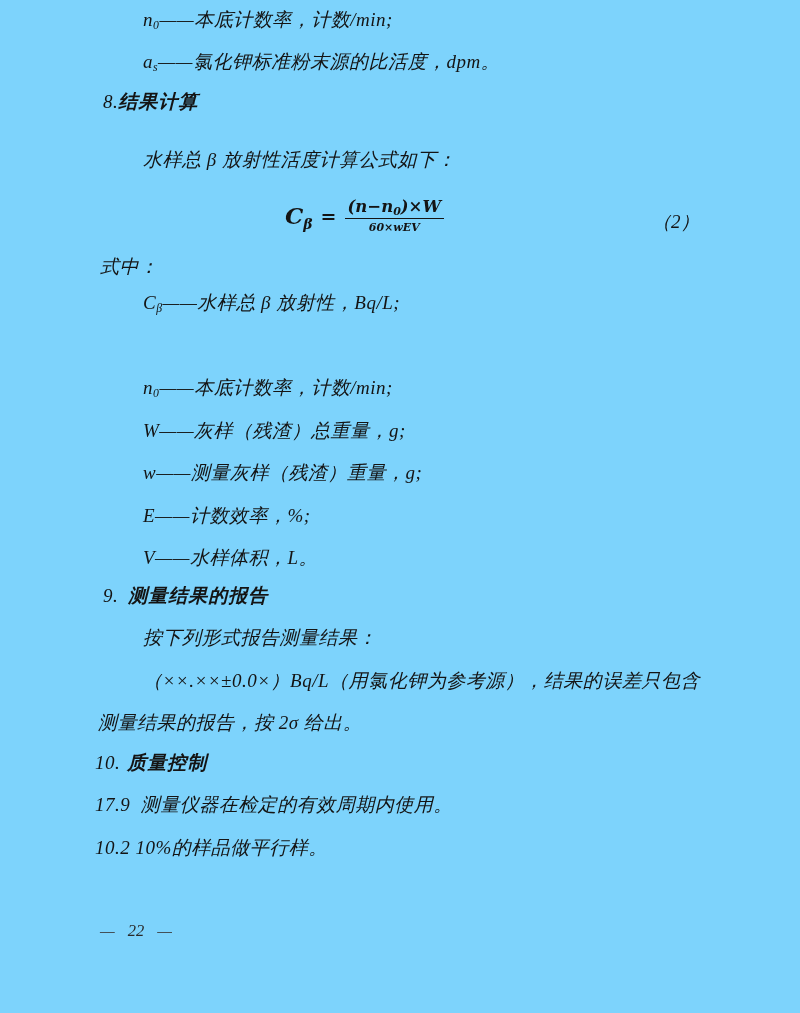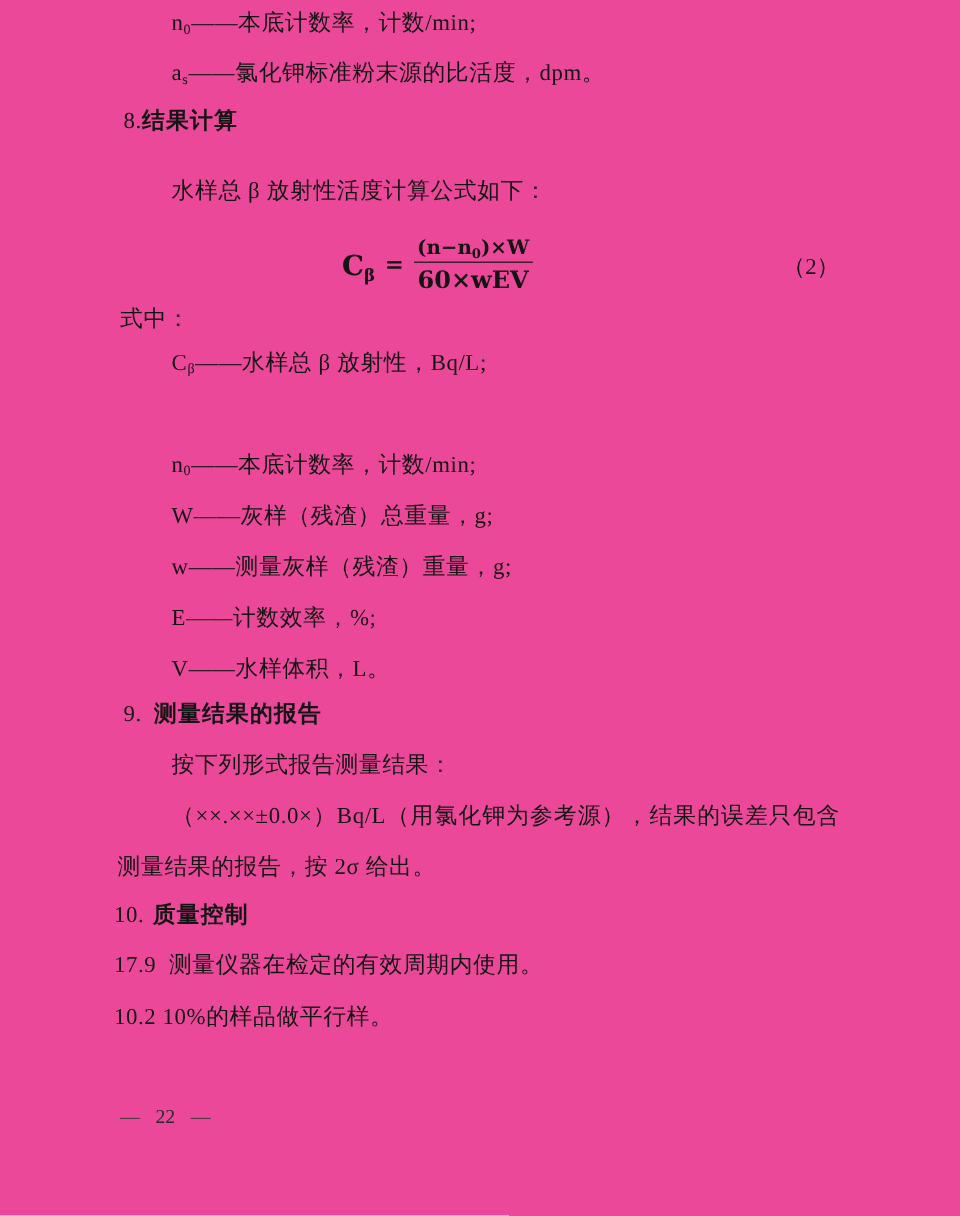--- a/index.html
+++ b/index.html
@@ -1,22 +1,23 @@
 <!DOCTYPE html>
 <html><head>
 <meta charset="utf-8">
 <style>
   html,body { margin:0; padding:0; background:#ffffff; }
   .page {
     position:relative;
     width:800px; height:1013px;
-    background:#ec4899;
+    background:#7dd3fc;
     color:#141414;
     font-family:"Liberation Serif","DejaVu Serif",serif;
     overflow:hidden;
+    font-style:italic;
   }
   .line {
     position:absolute;
     left:100px;
     font-size:19px;
     line-height:1.25;
     white-space:pre;
     letter-spacing:0.5px;
   }
   .def  { left:143px; }
@@ -55,21 +56,21 @@
   .f-lhs sub { font-size:14px; vertical-align:-0.35em; line-height:0; }
   .f-eq { font-size:19px; margin:0 8px; }
   .frac { display:inline-block; text-align:center; }
   .frac .num {
     display:block;
     font-size:16.5px;
     padding:0 3px 2px 3px;
     border-bottom:1.6px solid #141414;
   }
   .frac .num sub { font-size:11px; vertical-align:-0.3em; line-height:0; }
-  .frac .den { display:block; font-size:20px; padding-top:2px; }
+  .frac .den { display:block; font-size:11px; padding-top:2px; }
   .eq-number {
     position:absolute;
     left:652px; top:209px;
     font-size:19px;
   }
   
   .footer {
     position:absolute;
     left:100px; top:921px;
     display:flex;

